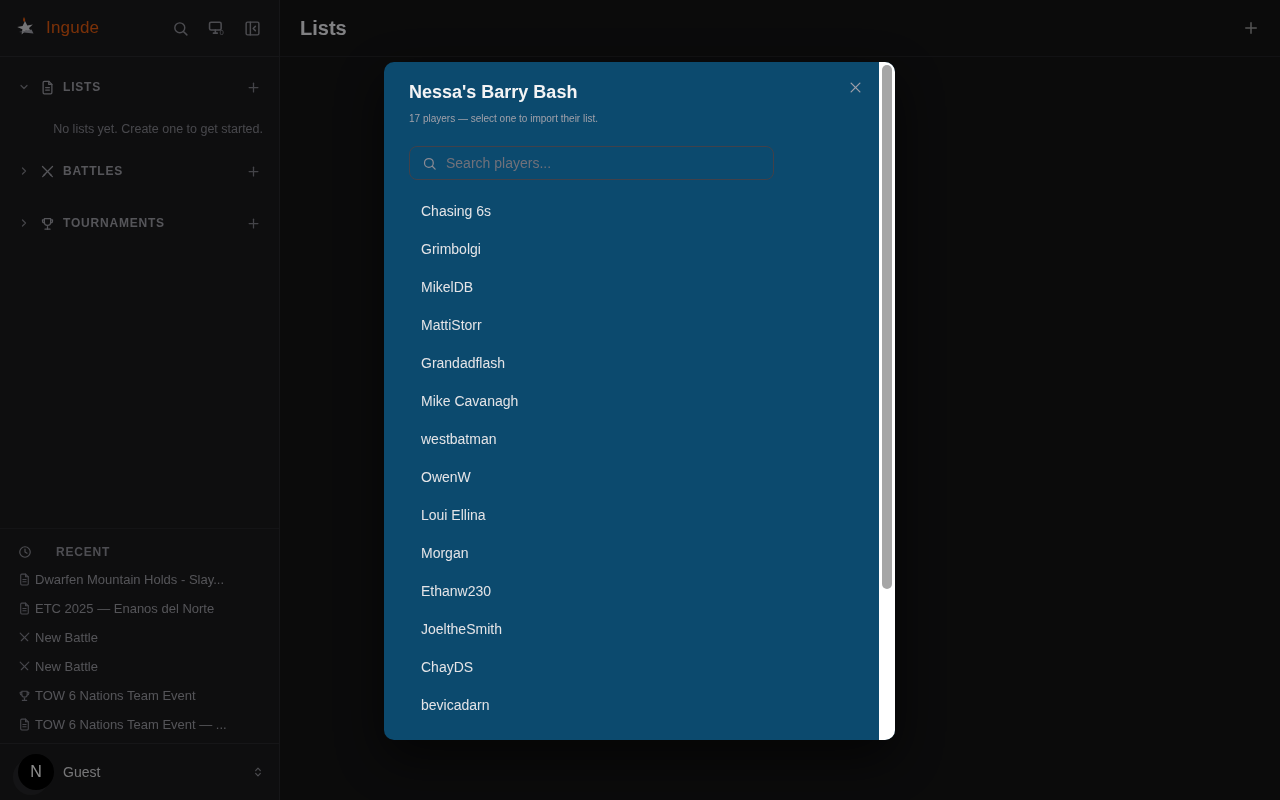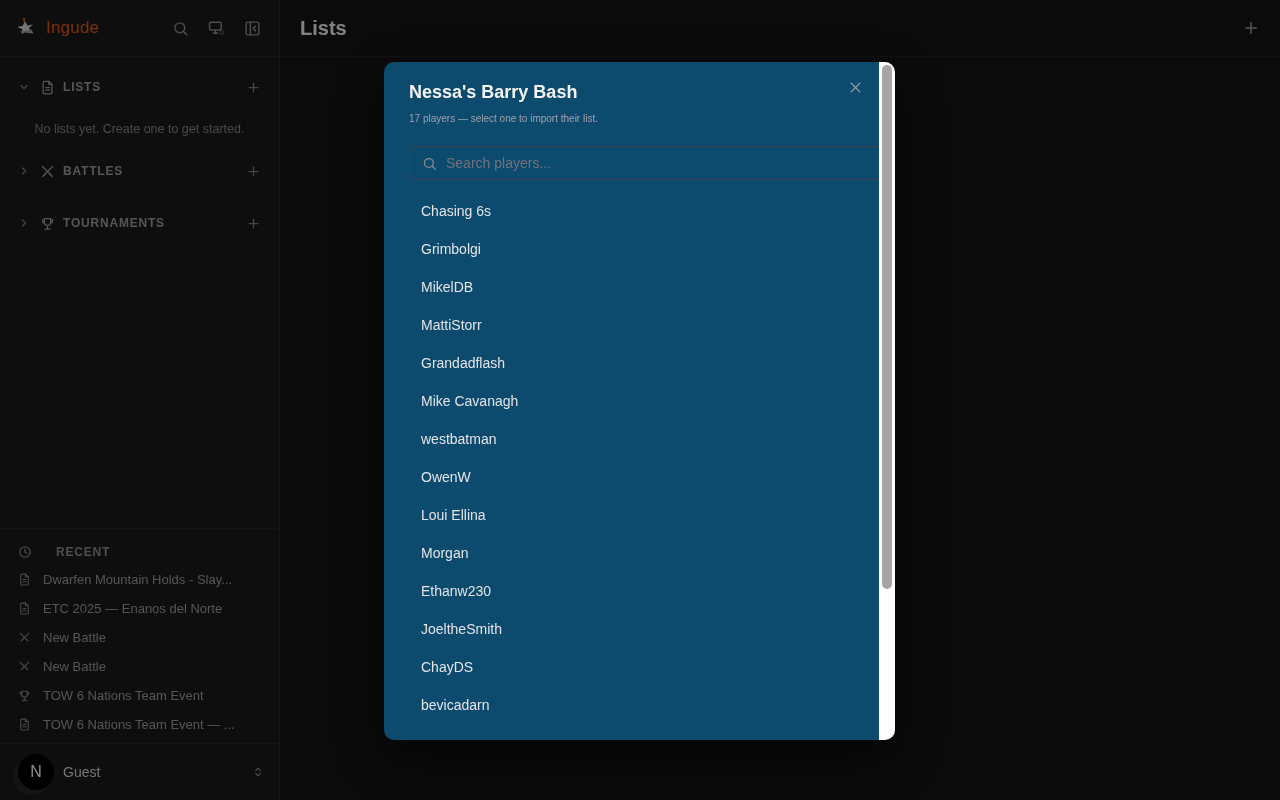--- a/index.html
+++ b/index.html
@@ -28,32 +28,32 @@
   .sidebar-body { padding: 14px 10px 0 10px; display: flex; flex-direction: column; }
   .section-row {
     display: flex; align-items: center; height: 32px; padding: 0 8px;
     border-radius: 6px; color: #9b9ba3; cursor: pointer;
   }
   .section-row .chev { width: 14px; display: flex; color: #7d7d85; }
   .section-row .sec-icon { margin: 0 8px 0 8px; display: flex; color: #9b9ba3; }
   .section-label { font-size: 12px; font-weight: 700; letter-spacing: 0.8px; flex: 1; }
   .section-plus { color: #7d7d85; display: flex; }
   .empty-note {
-    text-align: center; color: #83838b; font-size: 12.5px;
+    text-align: right; color: #83838b; font-size: 12.5px;
     margin: 19px 6px 19px 6px;
   } .gap20 { height: 20px; }
   .sidebar-spacer { flex: 1; }
   .sidebar-recent { border-top: 1px solid #252528; padding: 10px 10px 4px 10px; }
   .recent-header {
     display: flex; align-items: center; gap: 24px; height: 26px; padding: 0 8px;
     color: #8d8d95;
   }
   .recent-header .rh-label { font-size: 12px; font-weight: 700; letter-spacing: 0.8px; }
   .recent-item {
-    display: flex; align-items: center; gap: 12px; height: 29px; padding: 0 8px;
+    display: flex; align-items: center; gap: 4px; height: 29px; padding: 0 8px;
     color: #9a9aa1; font-size: 13px; border-radius: 6px; cursor: pointer;
     white-space: nowrap; overflow: hidden;
   }
   .recent-item .ri-icon { display: flex; color: #80808a; flex-shrink: 0; }
   .recent-item .ri-label { overflow: hidden; text-overflow: ellipsis; }
   .sidebar-footer {
     height: 57px; border-top: 1px solid #29292c;
     display: flex; align-items: center; padding: 0 14px 0 18px; gap: 9px;
   }
   .avatar {
@@ -88,21 +88,21 @@
   }
   .modal-title { font-size: 18px; font-weight: 700; color: #f4f4f5; line-height: 24px; }
   .modal-subtitle { font-size: 10px; color: #a1a1aa; line-height: 18px; margin-top: 6px; }
   .modal-close {
     position: absolute; top: 14px; right: 28px; background: none; border: none;
     color: #a1a1aa; cursor: pointer; display: flex; padding: 4px;
   }
   .search-box {
     margin-top: 18px; height: 34px; border: 1px solid #41414a; border-radius: 8px;
     display: flex; align-items: center; gap: 9px; padding: 0 12px;
-    background: transparent; width: 486px;
+    background: transparent; width: 365px;
   }
   .search-box .s-icon { color: #8a8a93; display: flex; }
   .search-input {
     flex: 1; background: transparent; border: none; outline: none;
     color: #e4e4e7; font-size: 14px; font-family: inherit;
   }
   .search-input::placeholder { color: #71717a; }
   .player-list { margin-top: 12px; display: flex; flex-direction: column; width: 447px; }
   .player-row {
     height: 38px; display: flex; align-items: center; padding: 0 12px;

